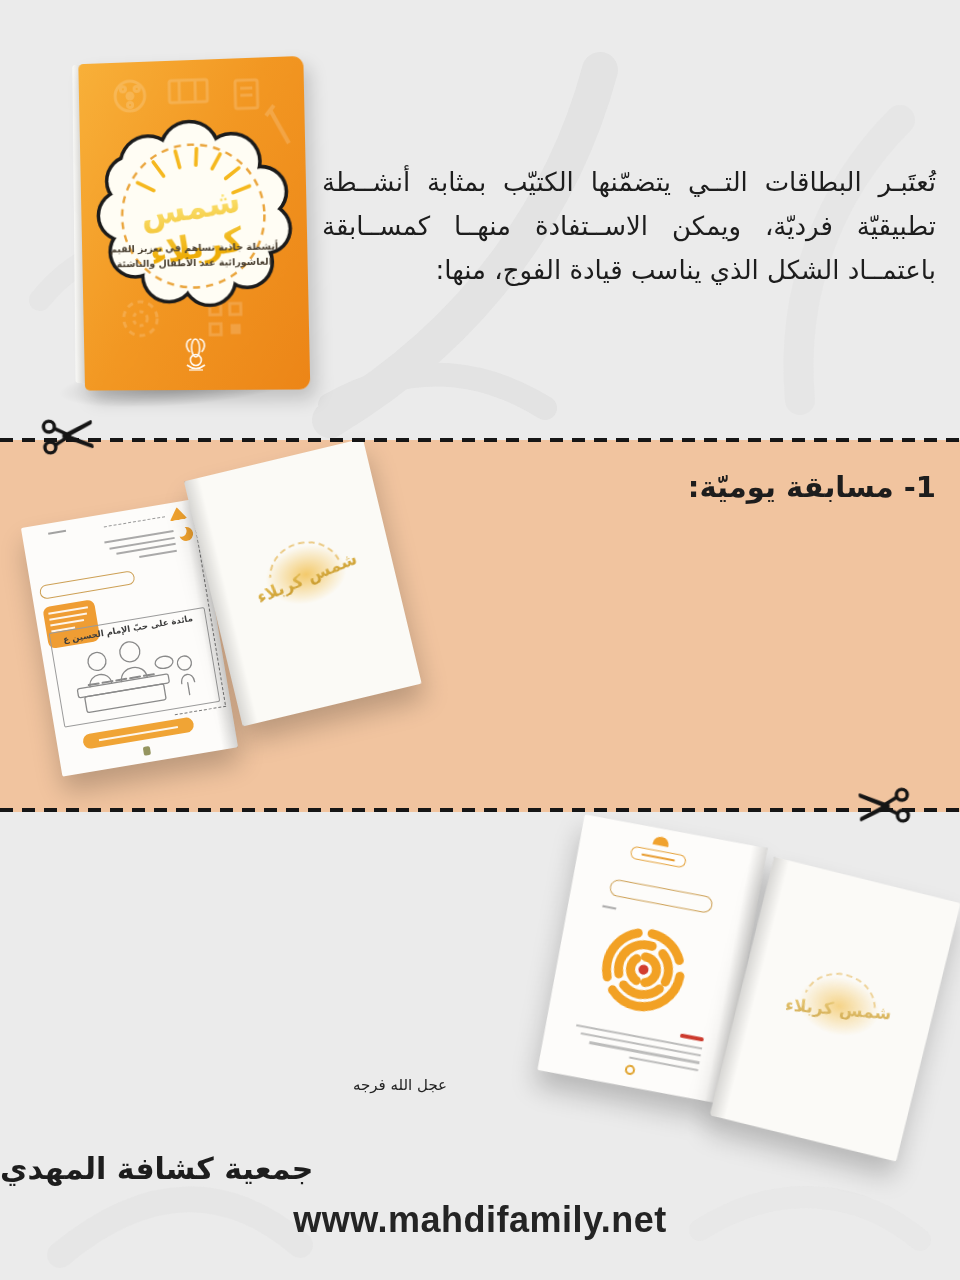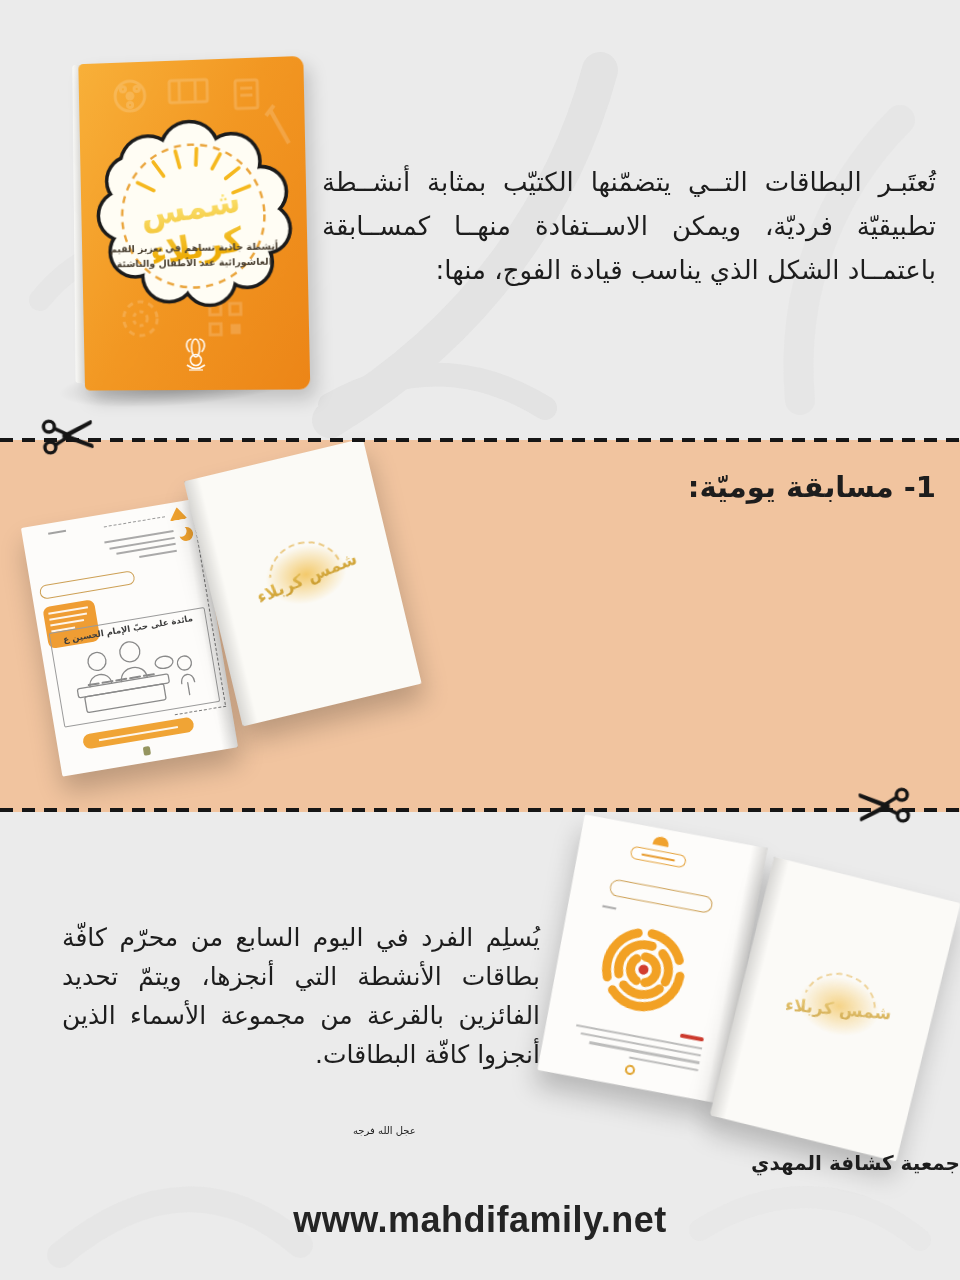--- a/index.html
+++ b/index.html
@@ -21,23 +21,23 @@
   #scissors-bottom{left:858px;top:786px;transform:rotate(-3deg);}
   .intro-text{position:absolute;right:24px;top:134px;width:614px;z-index:2;
     font-size:26px;line-height:44px;text-align:justify;direction:rtl;}
   .sec-title{position:absolute;z-index:2;font-size:29px;font-weight:bold;direction:rtl;text-align:right;margin-top:16px;}
   #daily-title{right:24px;top:454px;}
   #final-title{right:420px;top:846px;}
   .sec-body{position:absolute;z-index:2;font-size:25px;text-align:justify;direction:rtl;}
   #daily-body{right:24px;top:500px;width:508px;line-height:40px;}
   #final-body{right:420px;top:893px;width:478px;line-height:39px;}
   
-  .honorific{position:absolute;left:353px;top:1125px;z-index:2;font-size:10px;color:#222;direction:rtl;}
-  .org-name{position:absolute;left:0;right:0;top:1151px;z-index:2;text-align:right;
-    font-size:20px;font-weight:bold;direction:rtl;margin-left:33px;}
+  .honorific{position:absolute;left:353px;top:1076px;z-index:2;font-size:15px;color:#222;direction:rtl;}
+  .org-name{position:absolute;left:0;right:0;top:1151px;z-index:2;text-align:left;
+    font-size:30px;font-weight:bold;direction:rtl;}
   .website{position:absolute;left:0;right:0;top:1199px;z-index:2;text-align:center;
     font-family:"Liberation Sans",sans-serif;font-size:36px;font-weight:bold;
     letter-spacing:.5px;color:#242424;}
   
   .book{position:absolute;left:80px;top:60px;width:226px;height:330px;z-index:2;}
   .book-shadow{position:absolute;left:-26px;bottom:-16px;width:260px;height:46px;
     background:radial-gradient(ellipse at center,rgba(0,0,0,.30),rgba(0,0,0,0) 68%);
     transform:rotate(-5deg);}
   .book-pages{position:absolute;left:-6px;top:5px;bottom:7px;width:12px;
     background:linear-gradient(90deg,#fafaf8,#d4d2cd);border-radius:3px 0 0 3px;transform:rotate(-.6deg);}
@@ -293,21 +293,20 @@
       <path d="M36,21 L4,35 Q0,36.5 2,31 L30,18 Z"></path>
     </g>
     <g fill="none" stroke="#151515" stroke-width="3.8">
       <circle cx="49" cy="8.5" r="6"></circle>
         <circle cx="49" cy="31.5" r="6"></circle>
       <path d="M30,18 L44,10.5"></path>
         <path d="M30,22 L44,29.5"></path>
     </g>
   </svg>
 
-  <p class="sec-body" id="final-body">يُسلِم الفرد في اليوم السابع من محرّم كافّة بطاقات الأنشطة التي أنجزها، ويتمّ تحديد الفائزين بالقرعة من مجموعة الأسماء الذين أنجزوا كافّة البطاقات.</p>
 
   <div class="booklet" id="booklet-final">
     <div class="pg pg-left shadowed">
       <div class="mini-sun"></div>
       <div class="label-pill">
           <i></i>
         </div>
       <div class="pill-outline" style="left:38px;top:58px;width:104px;height:17px;border-radius:10px;"></div>
       <div class="name-tick"></div>
       <svg class="maze" width="92" height="92" viewBox="0 0 92 92">

